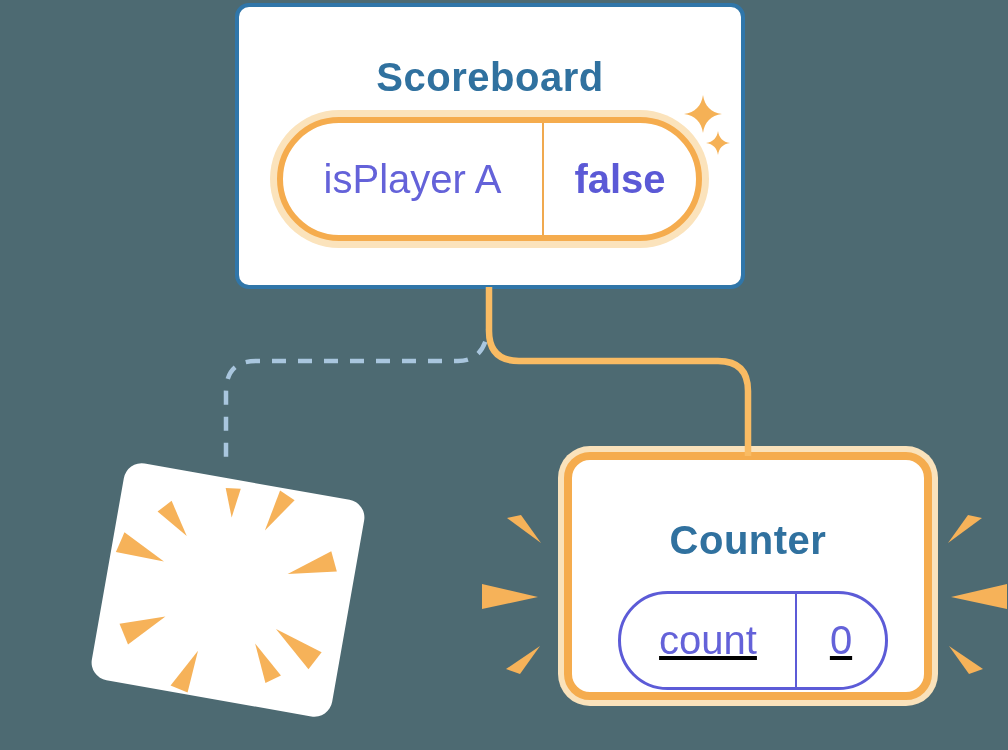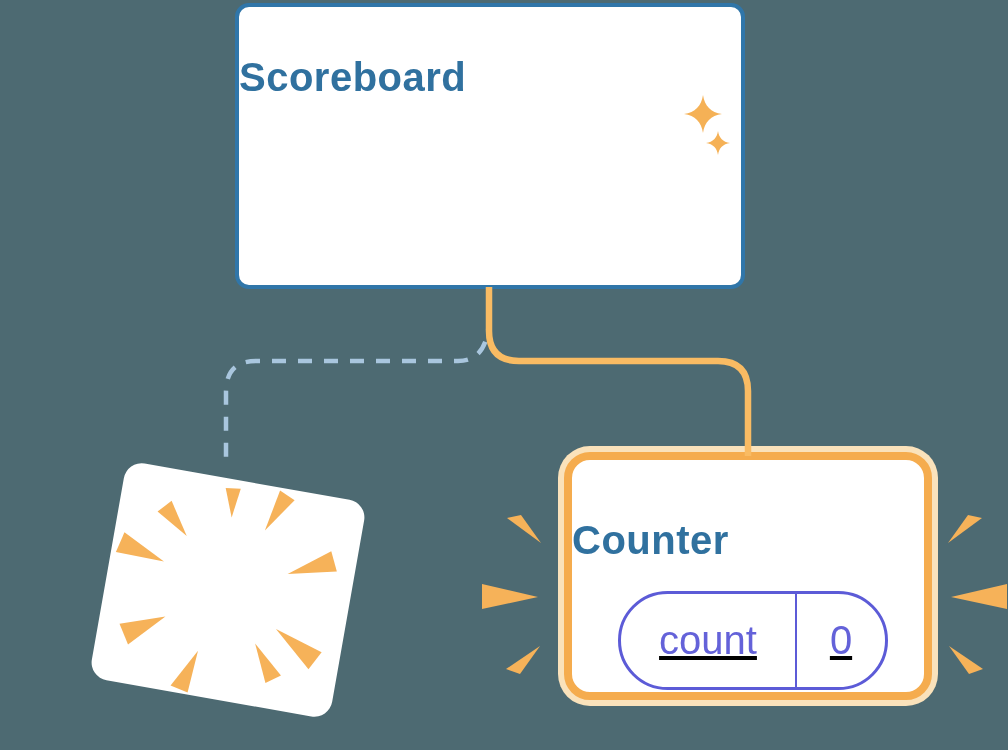--- a/index.html
+++ b/index.html
@@ -11,21 +11,21 @@
   .canvas{position:absolute;inset:0;width:1008px;height:750px;}
 
   
   .card{position:absolute;background:#fff;box-sizing:border-box;}
 
   .scoreboard-card{
     left:235px;top:3px;width:510px;height:286px;
     border:4px solid #3076A9;border-radius:14px;z-index:1;
   }
   .card-title{
-    position:absolute;left:0;right:0;
+    position:absolute;left:0;right:0;text-align:center;
     color:#30719F;font-size:40px;font-weight:600;letter-spacing:.5px;
   }
   .scoreboard-card .card-title{top:48px;}
 
   .state-pill{
     position:absolute;display:flex;align-items:stretch;box-sizing:border-box;
     background:#fff;
   }
   .pill-orange{
     left:38px;top:110px;width:425px;height:124px;
@@ -75,20 +75,25 @@
   .sparkle-big{left:684px;top:95px;width:38px;height:38px;}
   .sparkle-small{left:706px;top:131px;width:24px;height:24px;}
 </style>
 </head>
 <body>
 
 <div class="canvas">
 
   <div class="card scoreboard-card">
     <div class="card-title">Scoreboard</div>
+    <div class="state-pill pill-orange">
+      <div class="pill-label">isPlayer A</div>
+      <div class="pill-divider"></div>
+      <div class="pill-value">false</div>
+    </div>
   </div>
 
   <div class="card counter-card">
     <div class="card-title">Counter</div>
     <div class="state-pill pill-purple">
       <div class="pill-label">count</div>
       <div class="pill-divider"></div>
       <div class="pill-value">0</div>
     </div>
   </div>

